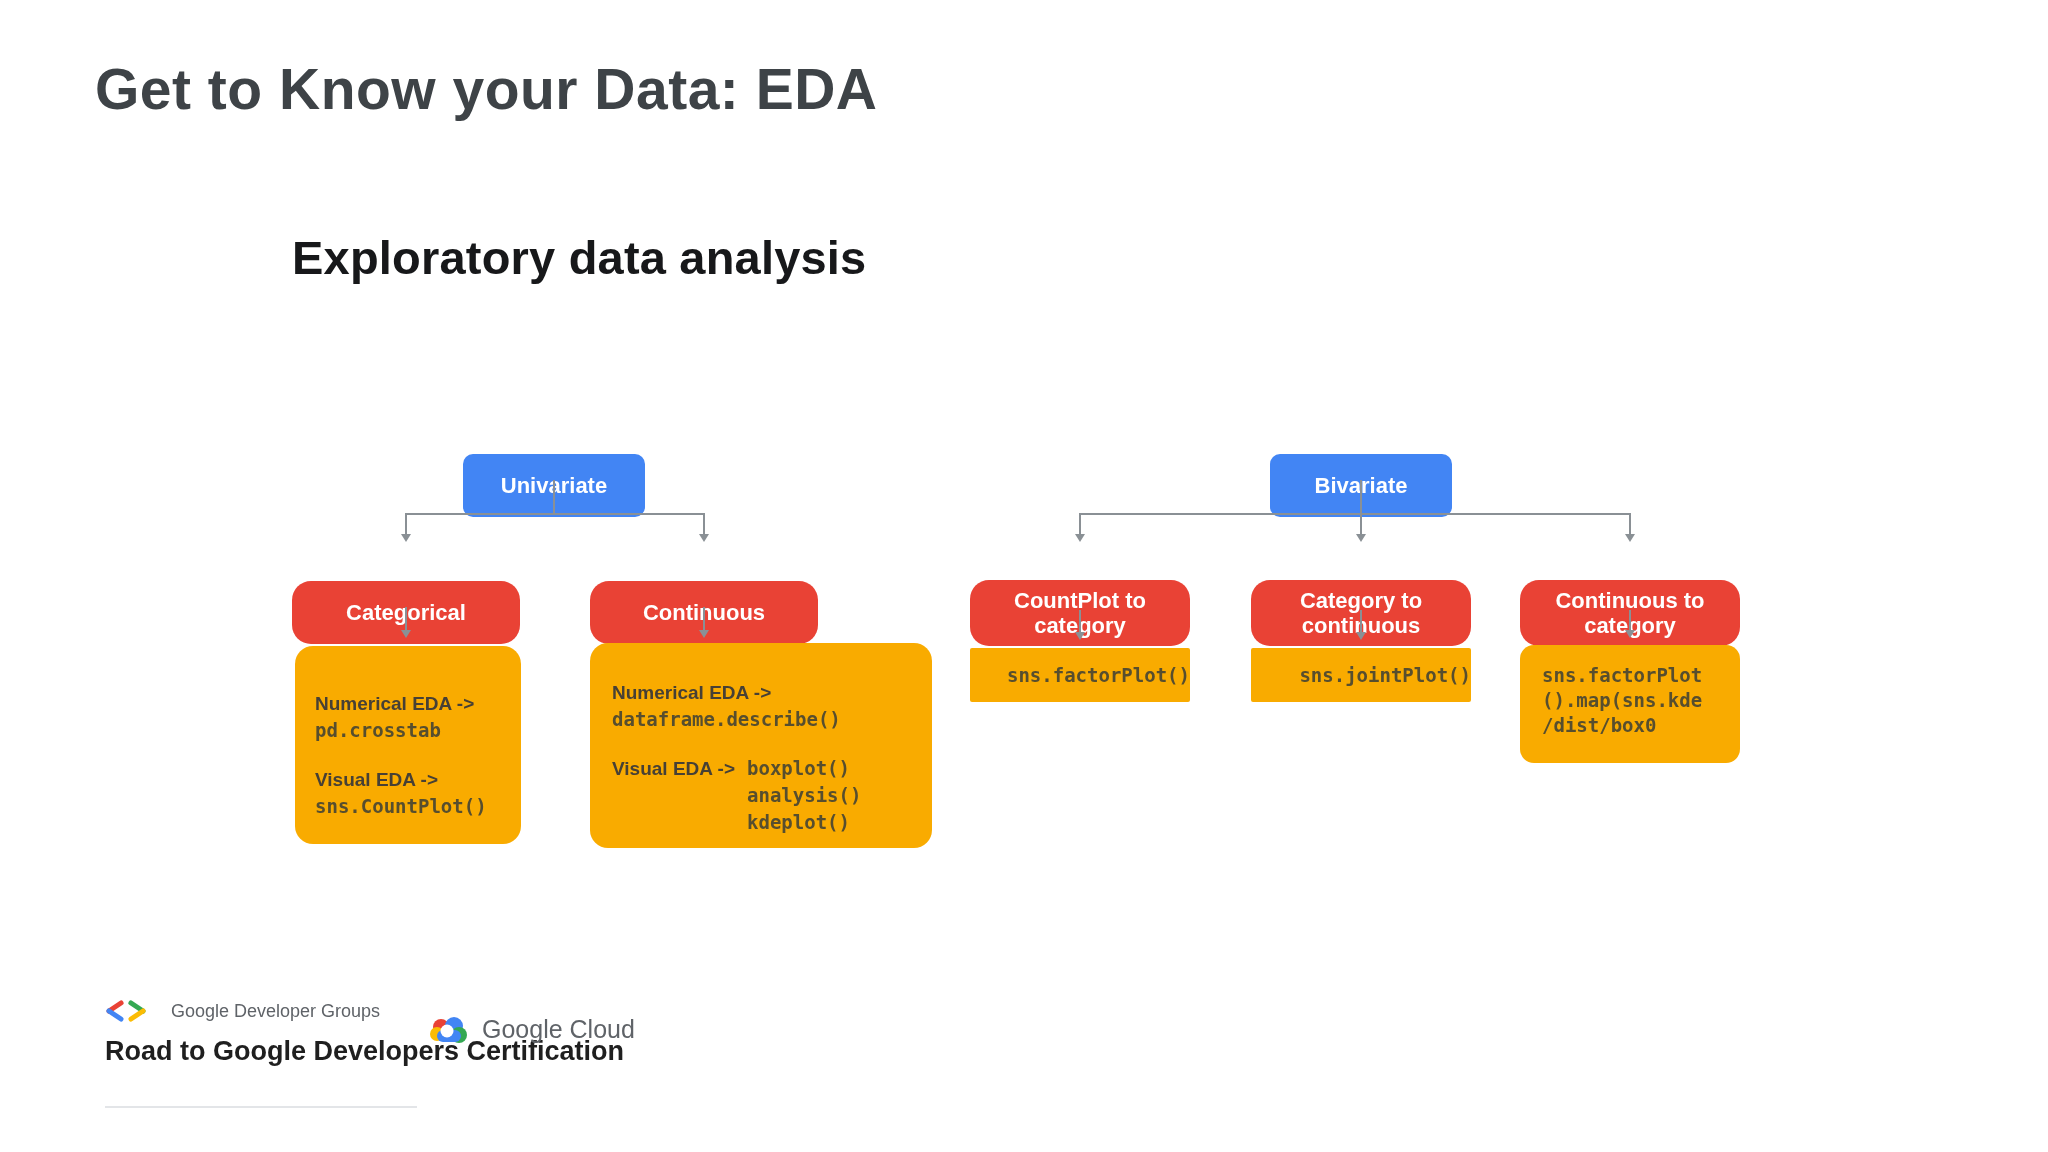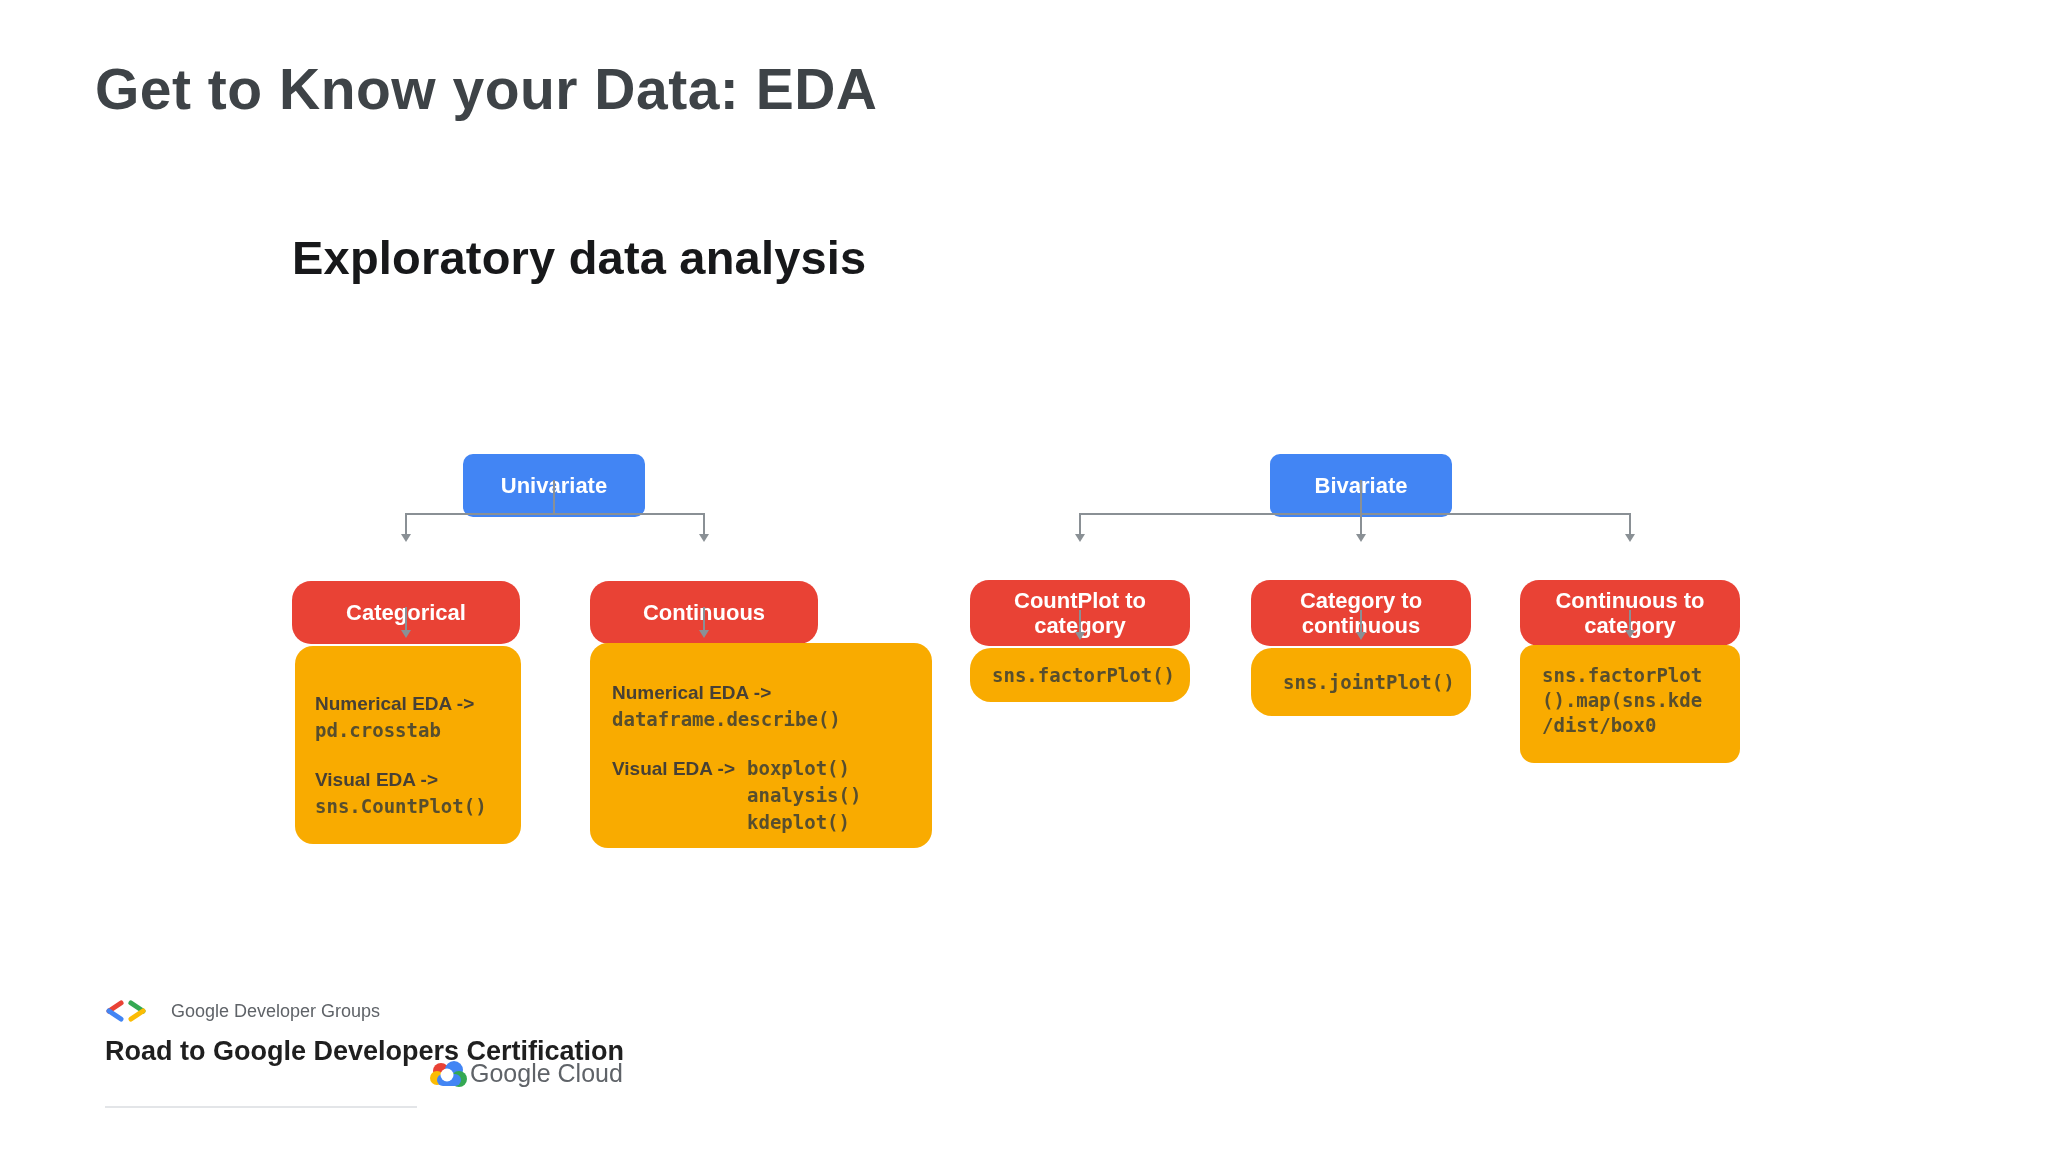--- a/index.html
+++ b/index.html
@@ -31,21 +31,21 @@
   .node-red{
     background:var(--red);border-radius:19px;font-size:22px;line-height:25px;
   }
   .red-wide{width:228px;height:63px;}
   .red-bi{width:220px;height:66px;padding:0 28px;}
 
   .node-yellow{
     background:var(--yellow);box-sizing:border-box;color:#574E2E;
   }
   .yellow-big{border-radius:18px;}
-  .yellow-small{border-radius:21px;display:flex;align-items:center;}
+  .yellow-small{border-radius:2px;display:flex;align-items:center;justify-content:flex-end;}
 
   .eda-label{
     font-size:19px;font-weight:700;color:#474035;line-height:27px;
     font-family:"Liberation Sans", sans-serif;
   }
   .code{
     font-family:"DejaVu Sans Mono", monospace;font-weight:700;
     font-size:19px;color:#574E2E;line-height:27px;white-space:pre;
   }
   .code-line{line-height:25px;}
@@ -57,21 +57,21 @@
     width:0;height:0;
     border-left:5px solid transparent;border-right:5px solid transparent;
     border-top:8px solid var(--connector);
   }
 
   
   .gdg-row{left:105px;top:1000px;display:flex;align-items:center;gap:24px;}
   .gdg-label{font-size:18px;color:#5f6368;}
   .program-title{left:105px;top:1036px;font-size:27px;font-weight:700;color:#1f1f1f;}
   .footer-divider{left:105px;top:1106px;width:312px;height:2px;background:#e3e5e8;}
-  .cloud-row{left:428px;top:1058px;display:flex;align-items:center;gap:0;}
+  .cloud-row{left:428px;top:1014px;display:flex;align-items:center;gap:12px;}
   .cloud-label{font-size:25px;color:#5f6368;}
 </style>
 </head>
 <body>
 
 <div class="abs slide-title">Get to Know your Data: EDA</div>
 <div class="abs diagram-heading">Exploratory data analysis</div>
 
 <div class="abs node node-blue" style="left:463px;top:417px;">Univariate</div>
 
@@ -130,21 +130,21 @@
 <div class="abs vline" style="left:1079px;top:610px;height:23px;"></div>
 <div class="abs arrow-down" style="left:1075px;top:632px;"></div>
 <div class="abs vline" style="left:1360px;top:610px;height:23px;"></div>
 <div class="abs arrow-down" style="left:1356px;top:632px;"></div>
 <div class="abs vline" style="left:1629px;top:610px;height:22px;"></div>
 <div class="abs arrow-down" style="left:1625px;top:630px;"></div>
 
 <div class="abs node-yellow yellow-small" style="left:970px;top:648px;width:220px;height:54px;padding-left:22px;">
   <div class="code">sns.factorPlot()</div>
 </div>
-<div class="abs node-yellow yellow-small" style="left:1251px;top:648px;width:220px;height:68px;padding-left:32px;">
+<div class="abs node-yellow yellow-small" style="left:1251px;top:648px;width:220px;height:54px;padding-left:32px;">
   <div class="code">sns.jointPlot()</div>
 </div>
 <div class="abs node-yellow" style="left:1520px;top:645px;width:220px;height:118px;border-radius:14px;padding:18px 0 0 22px;">
   <div class="code code-line">sns.factorPlot</div>
   <div class="code code-line">().map(sns.kde</div>
   <div class="code code-line">/dist/box0</div>
 </div>
 
 <div class="abs gdg-row">
   <svg width="42" height="22" viewBox="0 0 42 22">

